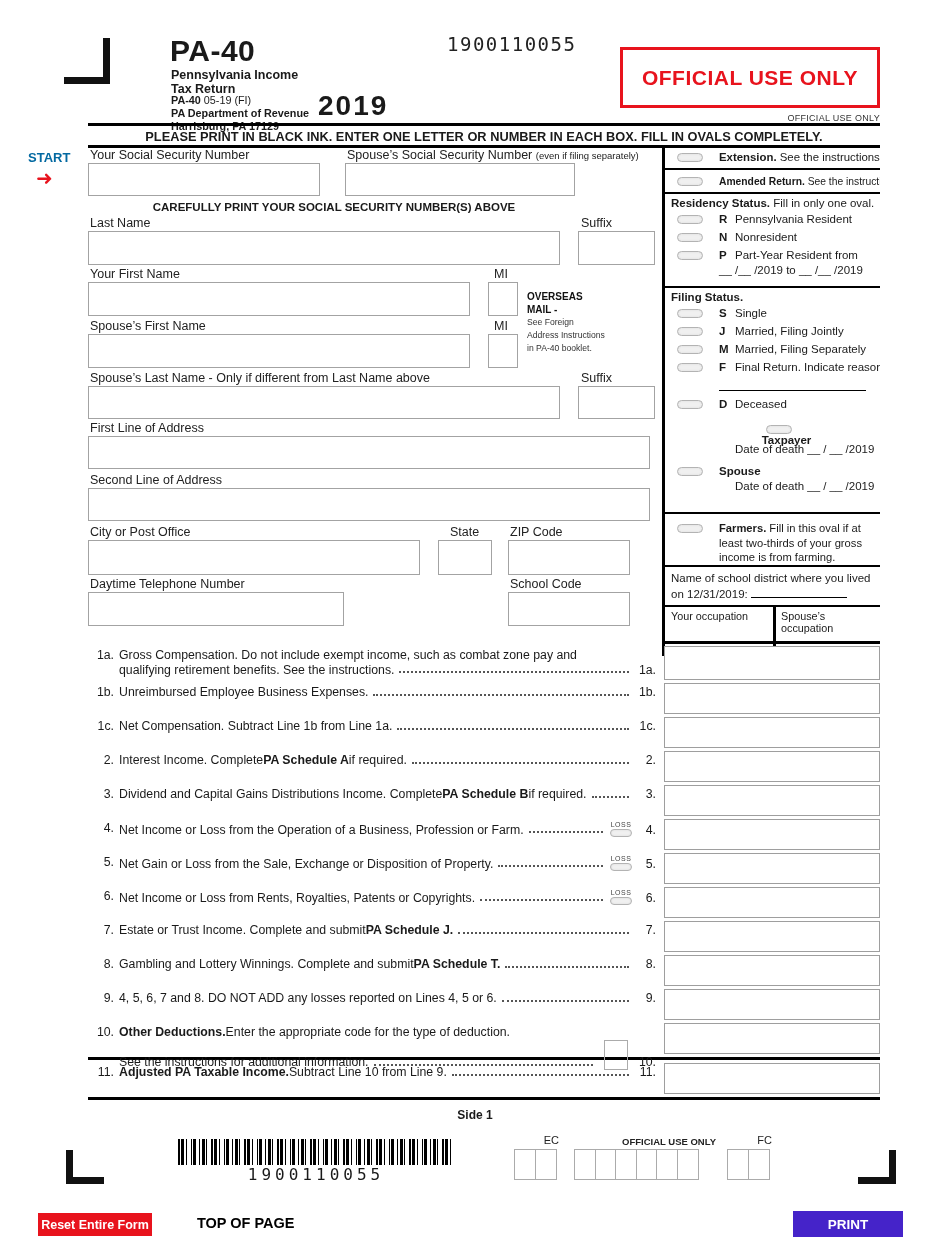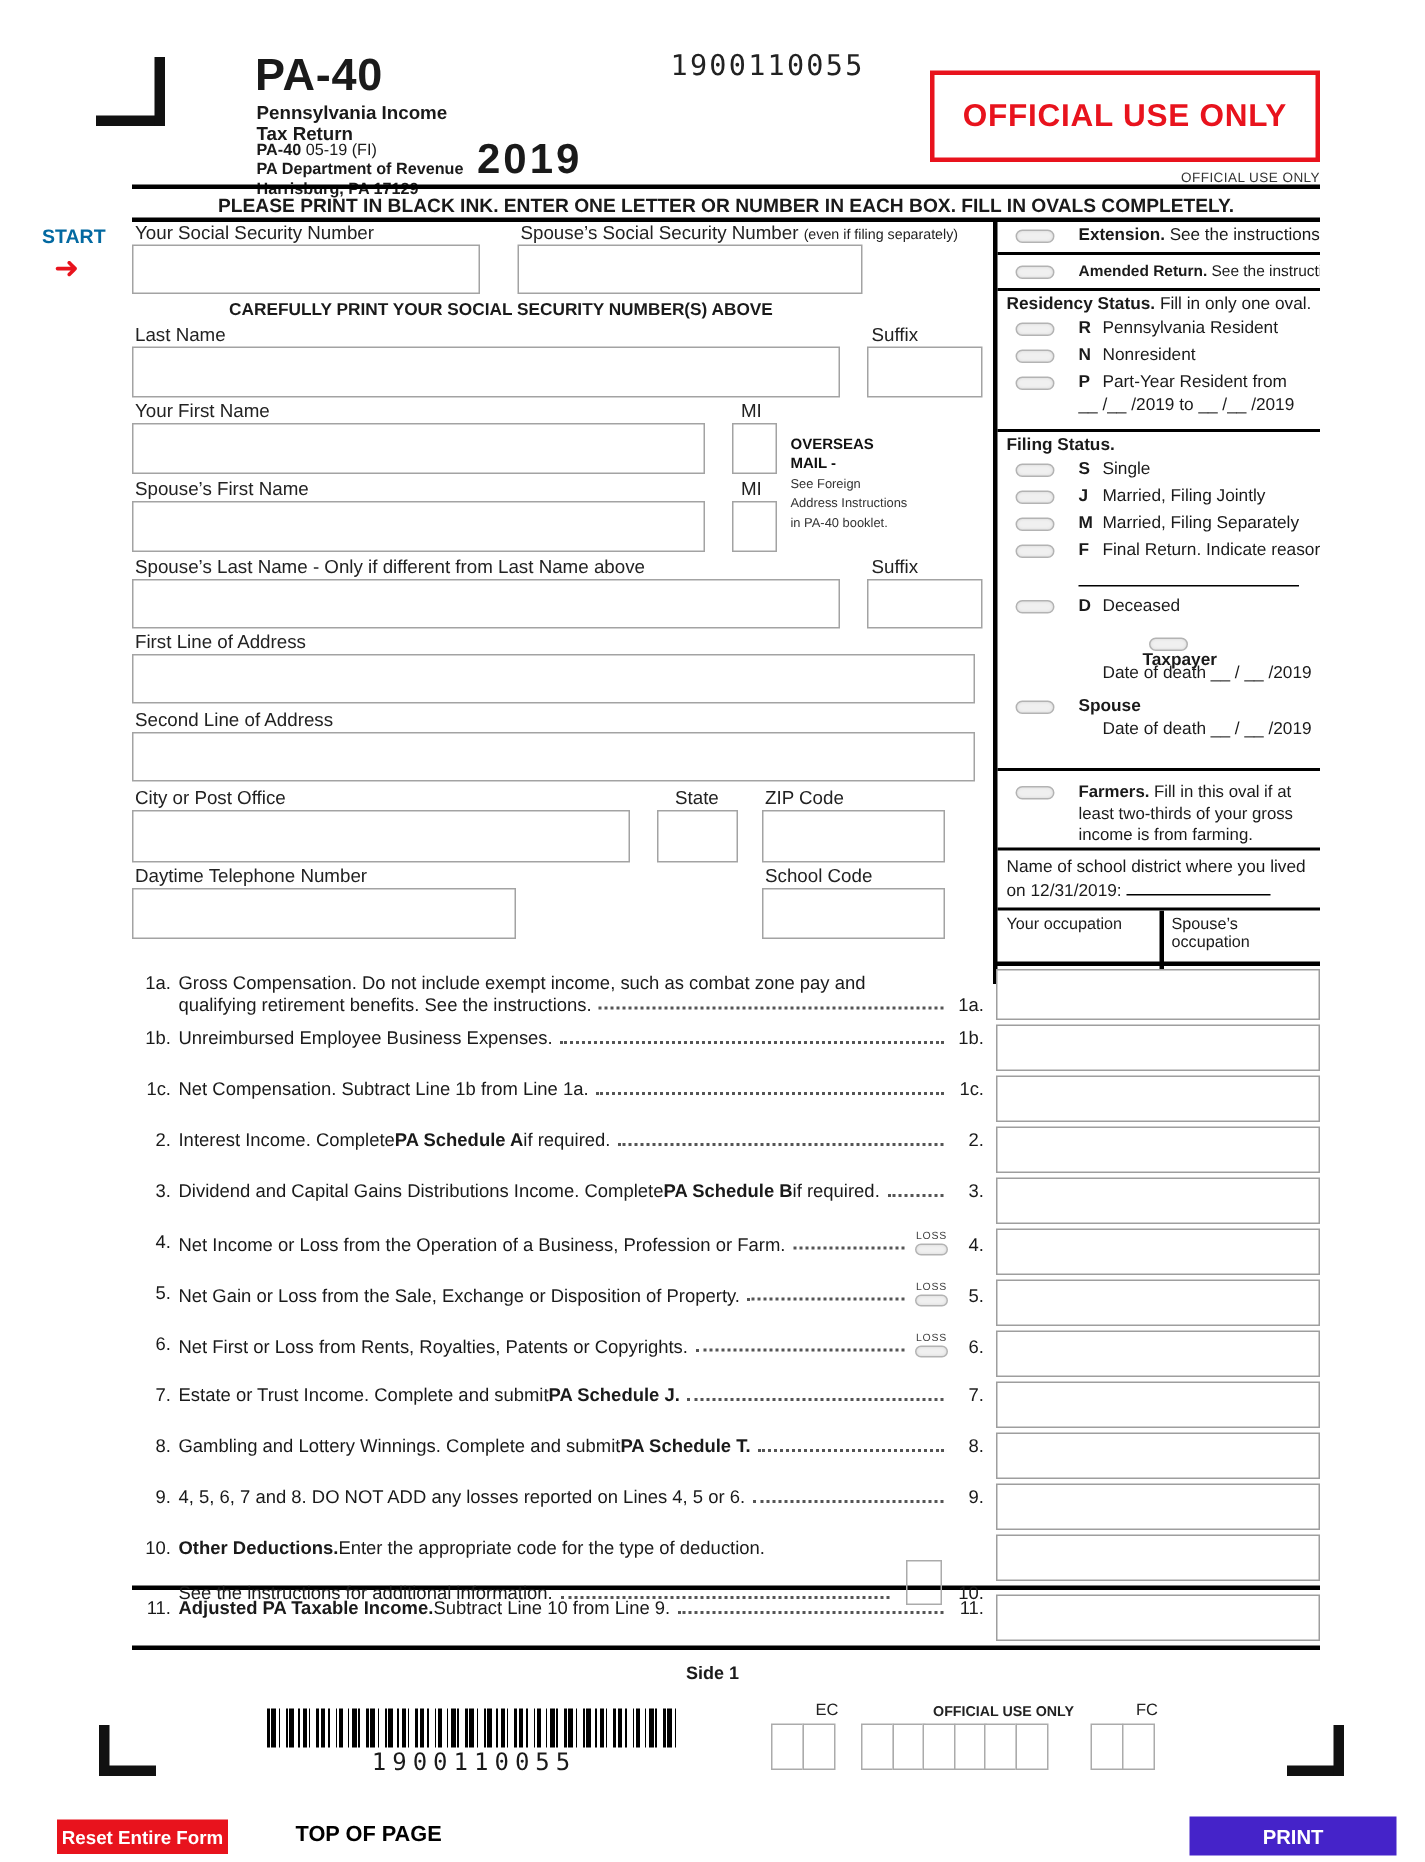--- a/index.html
+++ b/index.html
@@ -81,21 +81,21 @@
   .cells-label.small { font-size:9.5px; font-weight:bold; }
   .cellgroup { position:absolute; top:1149px; display:flex; }
   .cell { width:22px; height:31px; border:1.5px solid #ababab; margin-left:-1.5px; background:#fff; }
   .cell:first-child { margin-left:0; }
 
   
   .btn-reset { left:38px; top:1213px; width:114px; height:23px; background:#e8131d; color:#fff;
     font-size:12.5px; font-weight:bold; display:flex; align-items:center; justify-content:center; cursor:pointer; }
   .link-top { left:197px; top:1215px; font-size:14.5px; font-weight:bold; color:#000000; cursor:pointer; }
   .link-next { left:688px; top:1268px; font-size:11px; font-weight:bold; color:#4d7c0f; cursor:pointer; }
-  .btn-print { left:793px; top:1211px; width:138px; height:26px; background:#4523c9; color:#fff;
+  .btn-print { left:793px; top:1211px; width:110px; height:26px; background:#4523c9; color:#fff;
     font-size:13.5px; font-weight:bold; display:flex; align-items:center; justify-content:center; cursor:pointer; }
 </style>
 </head>
 <body>
 
 <div class="corner tl"></div>
 <div class="corner bl"></div>
 <div class="corner br"></div>
 
 <div class="abs form-name">PA-40</div>
@@ -356,21 +356,21 @@
           </span>
           <span class="tail-num">5.</span>
         </div>
       </div>
       <div class="entry-box"></div>
     </div>
     <div class="row">
       <div class="lead-num">6.</div>
       <div class="text-col">
         <div class="text-line">
-          <span>Net First or Loss from Rents, Royalties, Patents or Copyrights.</span>
+          <span>Net Income or Loss from Rents, Royalties, Patents or Copyrights.</span>
           <span class="leader"></span>
           <span class="loss-block">
             <span class="loss-txt">LOSS</span>
             <span class="oval loss-oval"></span>
           </span>
           <span class="tail-num">6.</span>
         </div>
       </div>
       <div class="entry-box"></div>
     </div>

